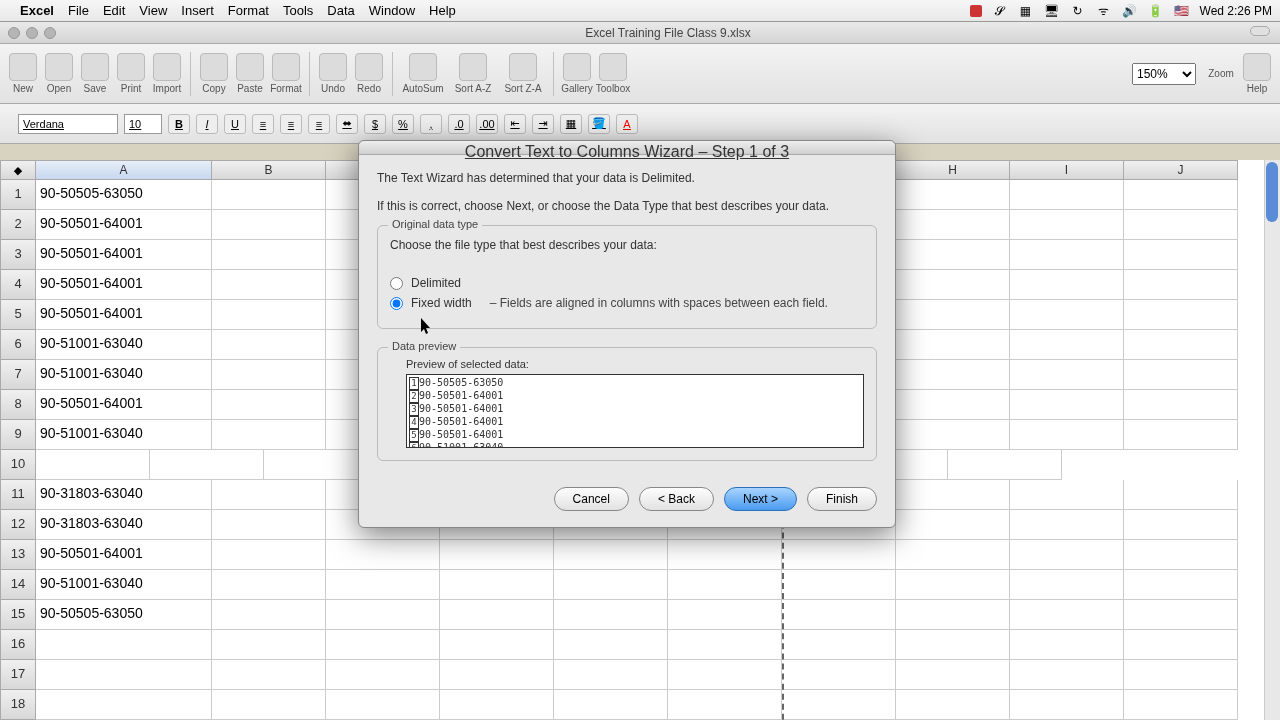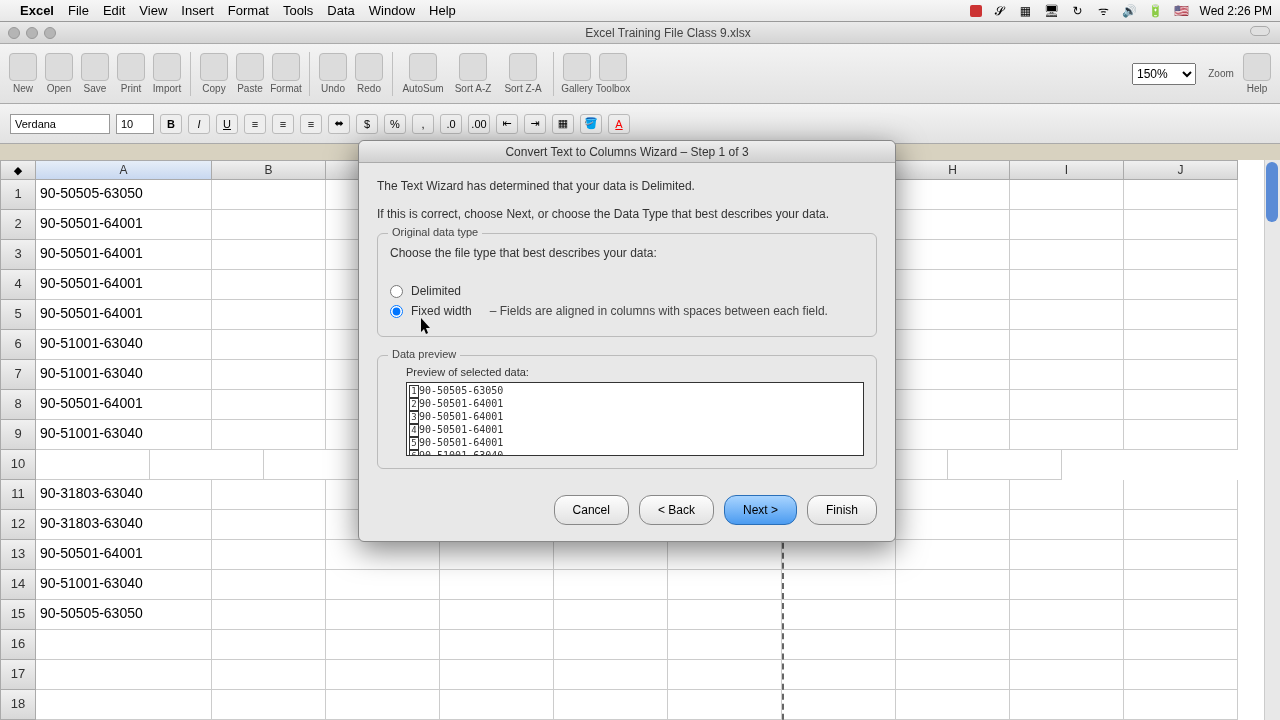--- a/index.html
+++ b/index.html
@@ -22,21 +22,21 @@
 
 
 .toolbar { height: 60px; background: linear-gradient(#f3f3f3,#e2e2e2); border-bottom: 1px solid #aaa; display: flex; align-items: center; padding: 4px 6px; gap: 2px; }
 .tbtn { display: flex; flex-direction: column; align-items: center; width: 34px; font-size: 10px; color: #555; gap: 2px; }
 .tbtn .ticon { width: 28px; height: 28px; background: #dcdcdc; border: 1px solid #bbb; border-radius: 4px; }
 .zoombox { margin-left: auto; margin-right: 6px; display: flex; align-items: flex-start; }
 .zoombox select { width: 64px; height: 22px; font-size: 12px; }
 .tsep { width: 1px; height: 44px; background: #c0c0c0; margin: 0 4px; }
 
 
-.fmtbar { height: 40px; background: linear-gradient(#f3f3f3,#e2e2e2); border-bottom: 1px solid #aaa; display: flex; align-items: center; padding: 2px 10px; gap: 6px; }
+.fmtbar { height: 40px; background: linear-gradient(#f3f3f3,#e2e2e2); border-bottom: 1px solid #aaa; display: flex; align-items: center; padding: 2px 18px; gap: 6px; text-decoration: underline; }
 .fmtsel { height: 20px; background: white; border: 1px solid #999; font-size: 11px; padding: 0 4px; }
 .fontname { width: 100px; }
 .fontsize { width: 38px; }
 .fmtbtn { width: 22px; height: 20px; border: 1px solid #bbb; background: #eee; border-radius: 3px; display: flex; align-items: center; justify-content: center; font-size: 11px; }
 
 
 .ribbontabs { height: 16px; background: #d8d2c0; display: flex; gap: 30px; padding-left: 460px; font-size: 11px; align-items: center; color: #555; }
 
 
 .gridwrap { position: relative; height: 580px; background: #fff; }
@@ -55,35 +55,35 @@
 .cE { width: 114px; } .cF { width: 114px; } .cG { width: 114px; } .cH { width:114px; }
 .cI { width: 114px; } .cJ { width: 114px; }
 .vscroll { position: absolute; right: 0; top: 0; width: 16px; height: 100%; background: #e8e8e8; border-left:1px solid #ccc; }
 .vthumb { position: absolute; right: 2px; top: 2px; width: 12px; height: 60px; background: #5a8bd6; border-radius: 6px; }
 
 
 .pagebreak { position: absolute; left: 782px; top: 0; width: 0; height: 100%; border-left: 2px dashed #666; }
 
 
 .dialog { position: absolute; left: 358px; top: 140px; width: 538px; background: #e8e8e8; border: 1px solid #888; border-radius: 6px; box-shadow: 0 8px 30px rgba(0,0,0,0.5); }
-.dlgtitle { height: 22px; background: linear-gradient(#eeeeee,#d0d0d0); border-bottom: 1px solid #aaa; text-align: center; font-size: 12px; line-height: 22px; color: #333; border-radius: 6px 6px 0 0; font-weight: 500;}
+.dlgtitle { height: 14px; background: linear-gradient(#eeeeee,#d0d0d0); border-bottom: 1px solid #aaa; text-align: center; font-size: 16px; line-height: 22px; color: #333; border-radius: 6px 6px 0 0; font-weight: 500; text-decoration: underline;}
 .dlgbody { padding: 14px 18px 14px 18px; font-size: 12px; color: #333; }
 .dlgbody p { margin-bottom: 10px; line-height: 1.5; }
 .fieldset { border: 1px solid #bbb; border-radius: 6px; padding: 10px 12px 12px 12px; margin-top: 6px; background: #e8e8e8; position: relative;}
 .legend { position: absolute; top: -8px; left: 10px; background: #e8e8e8; padding: 0 4px; font-size: 11px; color: #444; }
 .radio-row { display: flex; align-items: center; gap: 8px; margin: 6px 0; font-size: 12px; }
 .radio-row input { margin: 0; }
 .radio-desc { margin-left: 10px; color: #444; }
 .previewbox { border: 1px solid #333; background: #fff; font-family: Monaco, monospace; font-size: 10px; padding: 2px; height: 74px; overflow: hidden; margin-top: 4px; position: relative;}
 .previewline { white-space: pre; line-height: 11px; }
 .previewline .lineidx { border: 1px solid #333; display:inline-block; width:10px; text-align:center; margin-right:0; font-size:9px;}
 .pvscroll { position: absolute; right: -10px; top: 0; width: 10px; height: 100%; }
 .pvthumb { position:absolute; right:0; top:6px; width:10px; height:18px; background:#5a8bd6; border-radius:5px;}
 .dlgbuttons { display: flex; justify-content: flex-end; gap: 10px; padding: 12px 18px 16px 18px; }
-.macbtn { height: 30px; padding: 0 18px; border-radius: 12px; border: 1px solid #888; background: linear-gradient(#fdfdfd,#e2e2e2); font-size: 12px; cursor: pointer; }
+.macbtn { height: 24px; padding: 0 18px; border-radius: 12px; border: 1px solid #888; background: linear-gradient(#fdfdfd,#e2e2e2); font-size: 12px; cursor: pointer; }
 .macbtn.primary { background: linear-gradient(#a8d4ff,#4b9bf0); border-color: #2a6fb8; font-weight: 500; }
 
 
 .cursor { position: absolute; left: 420px; top: 318px; width: 14px; height: 18px; pointer-events:none; color:#000; }
 </style>
 </head>
 <body>
 
 <div class="menubar">
   <span class="apple"></span>

